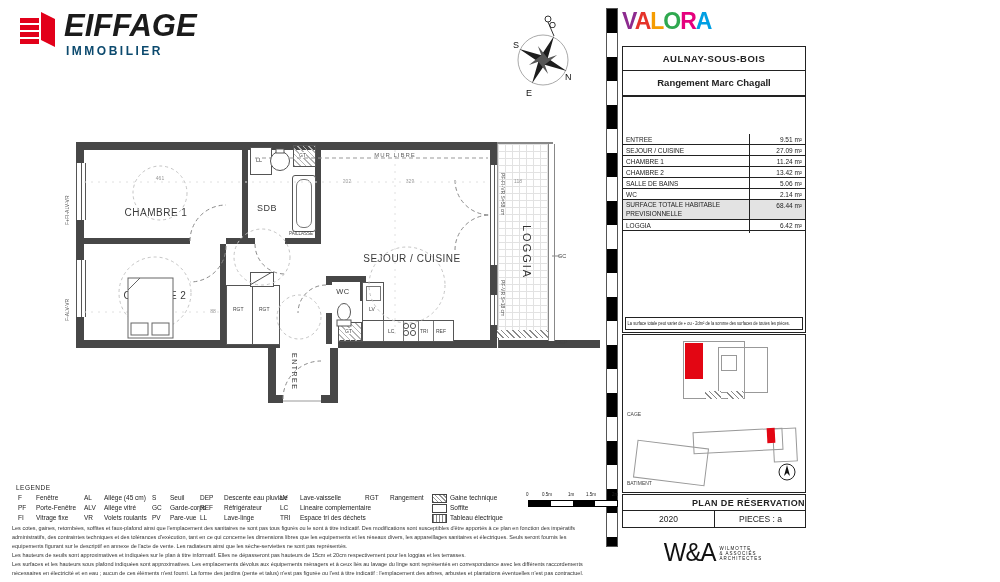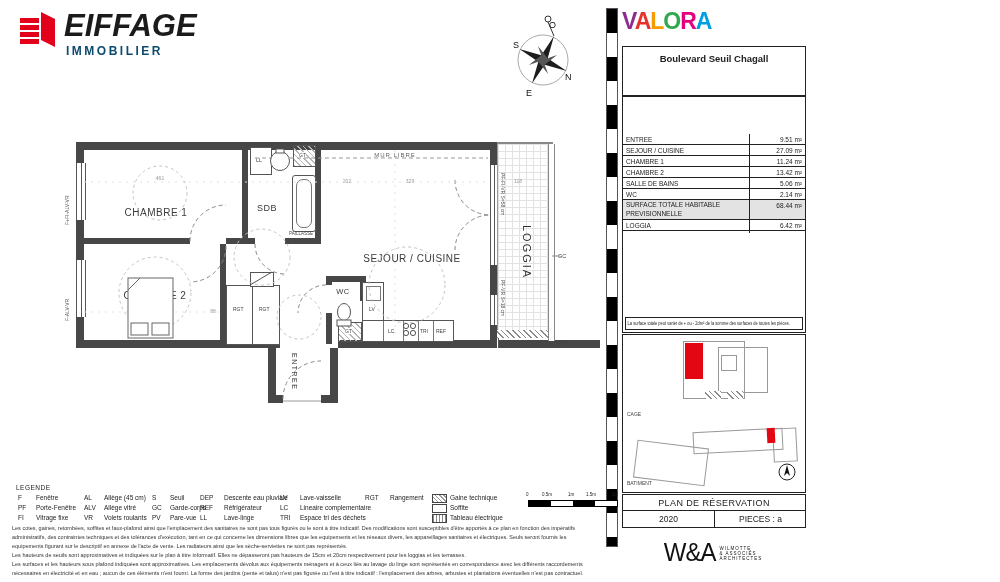--- a/index.html
+++ b/index.html
@@ -223,21 +223,22 @@
 
   <div class="checker"></div>
 
   <div id="panel">
 
     <div class="abs" style="left:0;top:0;width:182px;height:34px;text-align:left;">
       <span class="valora-letter" style="color: rgb(141, 43, 143);">V</span><span class="valora-letter" style="color: rgb(229, 51, 42);">A</span><span class="valora-letter" style="color: rgb(245, 156, 0);">L</span><span class="valora-letter" style="color: rgb(47, 168, 79);">O</span><span class="valora-letter" style="color: rgb(229, 0, 125);">R</span><span class="valora-letter" style="color: rgb(0, 159, 227);">A</span>
     </div>
 
     <div class="pbox" style="top:38px;height:48px;">
-      <div class="prow" style="height:23px;line-height:23px;font-weight:bold;font-size:9.5px;border-bottom:none;">Boulevard Seuil Chagall</div>
+      <div class="prow" style="height:23px;line-height:23px;font-weight:bold;font-size:9.5px;letter-spacing:.5px;">AULNAY-SOUS-BOIS</div>
+      <div class="prow" style="height:23px;line-height:23px;font-weight:bold;font-size:9.5px;border-bottom:none;">Rangement Marc Chagall</div>
     </div>
 
     <div class="pbox" style="top:88px;height:38px;">
     </div>
 
     <div class="pbox" style="top:126px;height:99px;border-top:none;">
       <div class="trow" style="height:10px;">
         <span class="tlab">ENTREE</span>
         <span class="tval">9.51 m²</span>
         </div>
@@ -298,21 +299,21 @@
       <div class="abs" style="left: 144px; top: 6px; width: 8px; height: 15px; transform: rotate(-3deg); background-color: rgb(227, 6, 19);"></div>
       <div class="abs" style="left:155px;top:41px;">
         <svg width="18" height="18" viewBox="0 0 18 18">
           <circle cx="9" cy="9" r="8" fill="none" stroke="#222" stroke-width="1"></circle>
           <polygon points="9,2 12,13 9,10 6,13" fill="#111"></polygon>
         </svg>
       </div>
       <span class="slabel" style="left:4px;top:58px;">BATIMENT</span>
     </div>
 
-    <div class="pbox" style="top:486px;height:16px;text-align:center;line-height:16px;font-size:9px;font-weight:normal;letter-spacing:.4px;">PLAN DE RÉSERVATION</div>
+    <div class="pbox" style="top:486px;height:16px;text-align:right;line-height:16px;font-size:9px;font-weight:bold;letter-spacing:.4px;">PLAN DE RÉSERVATION</div>
     <div class="pbox" style="top:502px;height:16px;">
       <span class="abs" style="left:0;top:0;width:91px;height:16px;line-height:16px;text-align:center;font-size:8.5px;">2020</span>
       <span class="abs" style="left:91px;top:0;width:91px;height:16px;line-height:16px;text-align:center;font-size:8.5px;border-left:1px solid #222;">PIECES : a</span>
     </div>
 
     <div class="abs" style="left:0;top:524px;width:182px;height:42px;display:flex;align-items:center;justify-content:center;gap:4px;">
       <span style="font-size:24px;font-weight:300;letter-spacing:-1px;color:#111;transform:scaleY(1.05);">W&amp;A</span>
       <span style="display:inline-block;text-align:left;">
         <span style="display:block;font-size:4.5px;letter-spacing:1px;color:#111;">WILMOTTE</span>
         <span style="display:block;font-size:4.5px;letter-spacing:1px;color:#111;">&amp; ASSOCIÉS</span>

